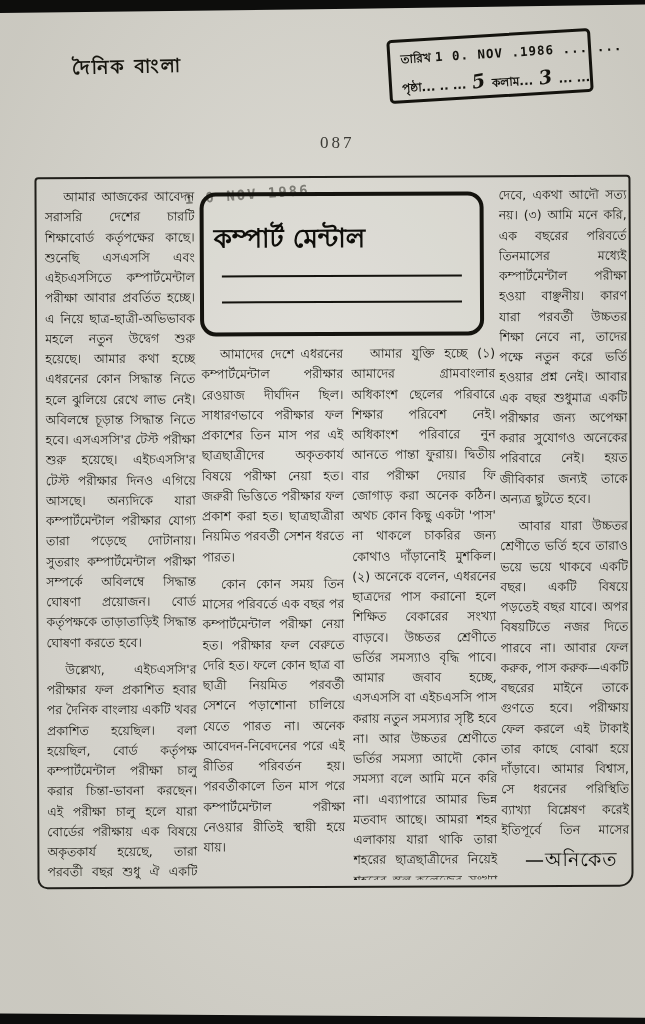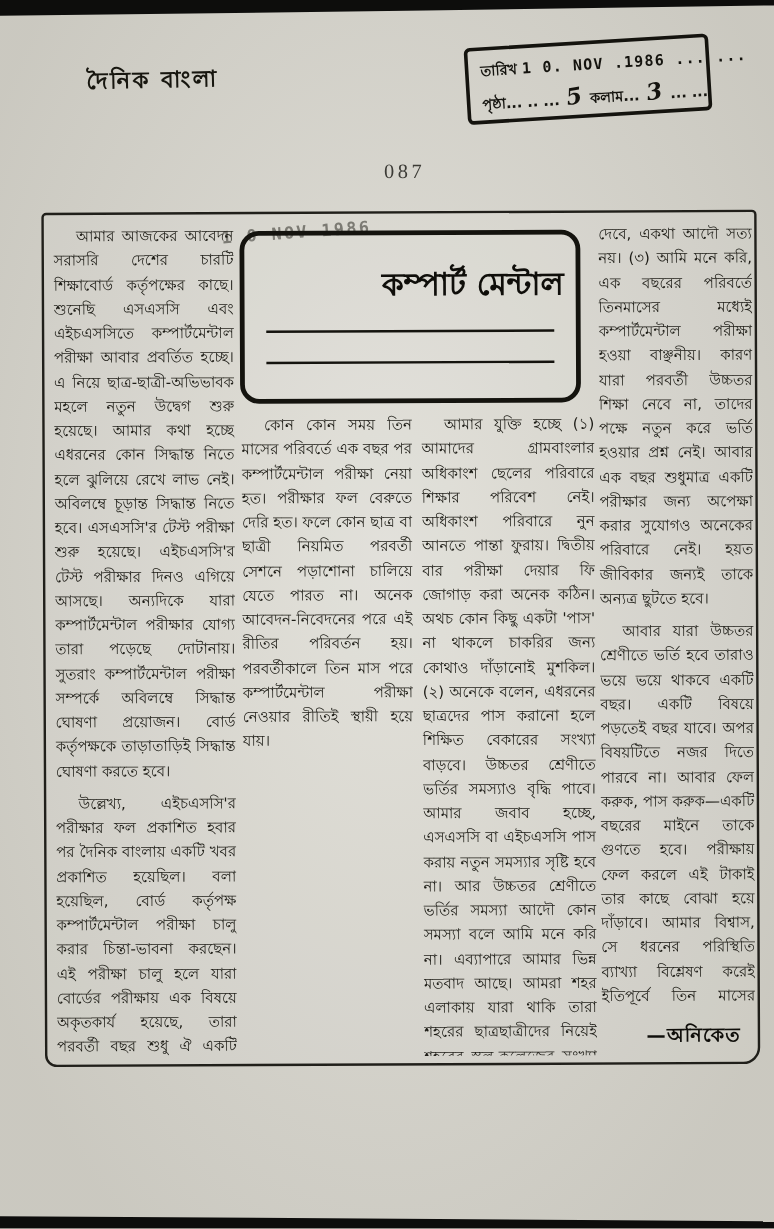--- a/index.html
+++ b/index.html
@@ -64,21 +64,21 @@
     transform: rotate(-0.25deg);
     background: rgba(255,255,255,0.06);
   }
   .headline-box {
     position: absolute; left: 163px; top: 14px; width: 284px; height: 144px;
     border: 4px solid #14130e; border-radius: 16px;
     display: flex; flex-direction: column; justify-content: space-evenly;
     padding: 6px 10px; background: rgba(255,255,255,0.05);
   }
   .hl {
-    font-size: 26px; font-weight: 700; text-align: right; color: #0f0e0a;
+    font-size: 26px; font-weight: 700; text-align: left; color: #0f0e0a;
     line-height: 1.1; white-space: nowrap;
   }
   .hl-rule { height: 2px; background: #14130e; width: 94%; margin: 1px auto; }
   .overlay-stamp {
     position: absolute; left: 148px; top: 8px;
     font-family: "DejaVu Sans Mono", monospace;
     font-size: 14px; font-weight: 700; letter-spacing: 2px;
     color: #5d5c55; opacity: 0.75;
     transform: rotate(-4deg);
   }
@@ -88,21 +88,21 @@
     color: #1d1c16; font-weight: 500;
   }
   .col p { margin: 0 0 7px 0; text-indent: 1.5em; }
   .col p.cont { text-indent: 0; }
   .col1 { left: 8px;  top: 8px;   width: 150px; height: 694px; }
   .col2 { left: 164px; top: 166px; width: 142px; height: 536px; }
   .col3 { left: 314px; top: 166px; width: 144px; height: 536px; }
   .col4 { left: 462px; top: 8px;  width: 128px; height: 656px; }
   .signature {
     position: absolute; right: 14px; bottom: 8px;
-    font-size: 16px; font-weight: 700; color: #0f0e0a;
+    font-size: 19px; font-weight: 400; color: #0f0e0a;
     letter-spacing: 1px;
   }
 </style>
 </head>
 <body>
 
 <div class="scan">
 
   <div class="tear-top"></div>
 
@@ -134,20 +134,21 @@
       <div class="hl-rule"></div>
     </div>
 
     <div class="col col1">
       <p>আমার আজকের আবেদন সরাসরি দেশের চারটি শিক্ষাবোর্ড কর্তৃপক্ষের কাছে। শুনেছি এসএসসি এবং এইচএসসিতে কম্পার্টমেন্টাল পরীক্ষা আবার প্রবর্তিত হচ্ছে। এ নিয়ে ছাত্র-ছাত্রী-অভিভাবক মহলে নতুন উদ্বেগ শুরু হয়েছে। আমার কথা হচ্ছে এধরনের কোন সিদ্ধান্ত নিতে হলে ঝুলিয়ে রেখে লাভ নেই। অবিলম্বে চূড়ান্ত সিদ্ধান্ত নিতে হবে। এসএসসি'র টেস্ট পরীক্ষা শুরু হয়েছে। এইচএসসি'র টেস্ট পরীক্ষার দিনও এগিয়ে আসছে। অন্যদিকে যারা কম্পার্টমেন্টাল পরীক্ষার যোগ্য তারা পড়েছে দোটানায়। সুতরাং কম্পার্টমেন্টাল পরীক্ষা সম্পর্কে অবিলম্বে সিদ্ধান্ত ঘোষণা প্রয়োজন। বোর্ড কর্তৃপক্ষকে তাড়াতাড়িই সিদ্ধান্ত ঘোষণা করতে হবে।</p>
       <p>উল্লেখ্য, এইচএসসি'র পরীক্ষার ফল প্রকাশিত হবার পর দৈনিক বাংলায় একটি খবর প্রকাশিত হয়েছিল। বলা হয়েছিল, বোর্ড কর্তৃপক্ষ কম্পার্টমেন্টাল পরীক্ষা চালু করার চিন্তা-ভাবনা করছেন। এই পরীক্ষা চালু হলে যারা বোর্ডের পরীক্ষায় এক বিষয়ে অকৃতকার্য হয়েছে, তারা পরবর্তী বছর শুধু ঐ একটি বিষয়ে পরীক্ষা দিতে পারবে। তবে কারও ইচ্ছে হলে সকল পরীক্ষায়ও অংশ নিতে পারবে।</p>
 
     </div>
 
     <div class="col col2">
+      <p>আমাদের দেশে এধরনের কম্পার্টমেন্টাল পরীক্ষার রেওয়াজ দীর্ঘদিন ছিল। সাধারণভাবে পরীক্ষার ফল প্রকাশের তিন মাস পর এই ছাত্রছাত্রীদের অকৃতকার্য বিষয়ে পরীক্ষা নেয়া হত। জরুরী ভিত্তিতে পরীক্ষার ফল প্রকাশ করা হত। ছাত্রছাত্রীরা নিয়মিত পরবর্তী সেশন ধরতে পারত।</p>
       <p>কোন কোন সময় তিন মাসের পরিবর্তে এক বছর পর কম্পার্টমেন্টাল পরীক্ষা নেয়া হত। পরীক্ষার ফল বেরুতে দেরি হত। ফলে কোন ছাত্র বা ছাত্রী নিয়মিত পরবর্তী সেশনে পড়াশোনা চালিয়ে যেতে পারত না। অনেক আবেদন-নিবেদনের পরে এই রীতির পরিবর্তন হয়। পরবর্তীকালে তিন মাস পরে কম্পার্টমেন্টাল পরীক্ষা নেওয়ার রীতিই স্থায়ী হয়ে যায়।</p>
 
     </div>
 
     <div class="col col3">
       <p>আমার যুক্তি হচ্ছে (১) আমাদের গ্রামবাংলার অধিকাংশ ছেলের পরিবারে শিক্ষার পরিবেশ নেই। অধিকাংশ পরিবারে নুন আনতে পান্তা ফুরায়। দ্বিতীয় বার পরীক্ষা দেয়ার ফি জোগাড় করা অনেক কঠিন। অথচ কোন কিছু একটা 'পাস' না থাকলে চাকরির জন্য কোথাও দাঁড়ানোই মুশকিল। (২) অনেকে বলেন, এধরনের ছাত্রদের পাস করানো হলে শিক্ষিত বেকারের সংখ্যা বাড়বে। উচ্চতর শ্রেণীতে ভর্তির সমস্যাও বৃদ্ধি পাবে। আমার জবাব হচ্ছে, এসএসসি বা এইচএসসি পাস করায় নতুন সমস্যার সৃষ্টি হবে না। আর উচ্চতর শ্রেণীতে ভর্তির সমস্যা আদৌ কোন সমস্যা বলে আমি মনে করি না। এব্যাপারে আমার ভিন্ন মতবাদ আছে। আমরা শহর এলাকায় যারা থাকি তারা শহরের ছাত্রছাত্রীদের নিয়েই শহরের স্কুল-কলেজের সংখ্যা গণনা করে সমস্যাটিকে বড় করে দেখাই। শহর এলাকার কিছু কিছু স্কুল-কলেজে ভর্তির ভিড় দেখে মনে করি যে সারা দেশে কোন স্কুল-কলেজে ভর্তির আসন নেই। বাস্তবে কিন্তু তা নয়। দেখা যাবে ঢাকাসহ শহর জেলা শহরে অনেক স্কুল ও কলেজের ছাত্রছাত্রী সংখ্যা তেমন নয়। গ্রামবাংলার স্কুল-কলেজে ছাত্র না থাকার সমস্যাটিই প্রকট। ছাত্র সংখ্যা বৃদ্ধি তেমন কোন সমস্যা নয়। সুতরাং আর কয়েক হাজার ছাত্র এসএসসি বা এইচএসসি পাস করলে ভর্তির সমস্যা দেখা</p>
     </div>
 
     <div class="col col4">
       <p class="cont">দেবে, একথা আদৌ সত্য নয়। (৩) আমি মনে করি, এক বছরের পরিবর্তে তিনমাসের মধ্যেই কম্পার্টমেন্টাল পরীক্ষা হওয়া বাঞ্ছনীয়। কারণ যারা পরবর্তী উচ্চতর শিক্ষা নেবে না, তাদের পক্ষে নতুন করে ভর্তি হওয়ার প্রশ্ন নেই। আবার এক বছর শুধুমাত্র একটি পরীক্ষার জন্য অপেক্ষা করার সুযোগও অনেকের পরিবারে নেই। হয়ত জীবিকার জন্যই তাকে অন্যত্র ছুটতে হবে।</p>

